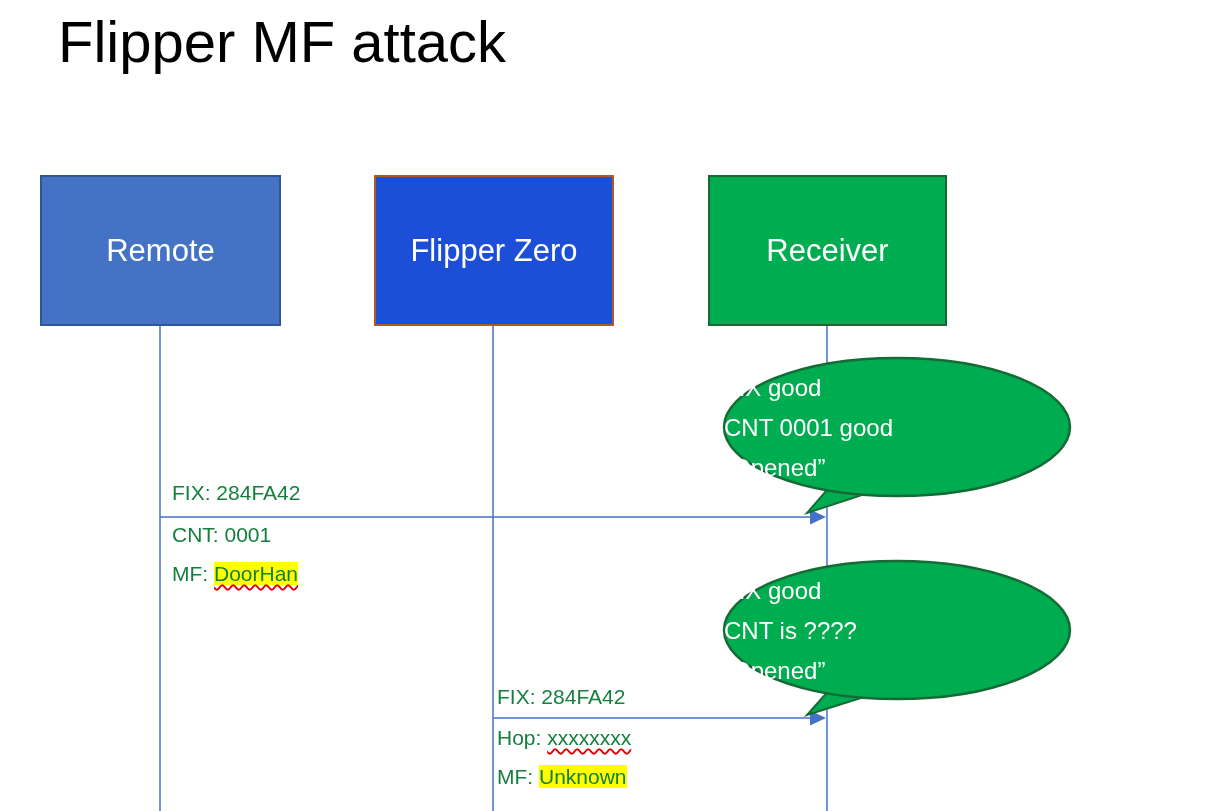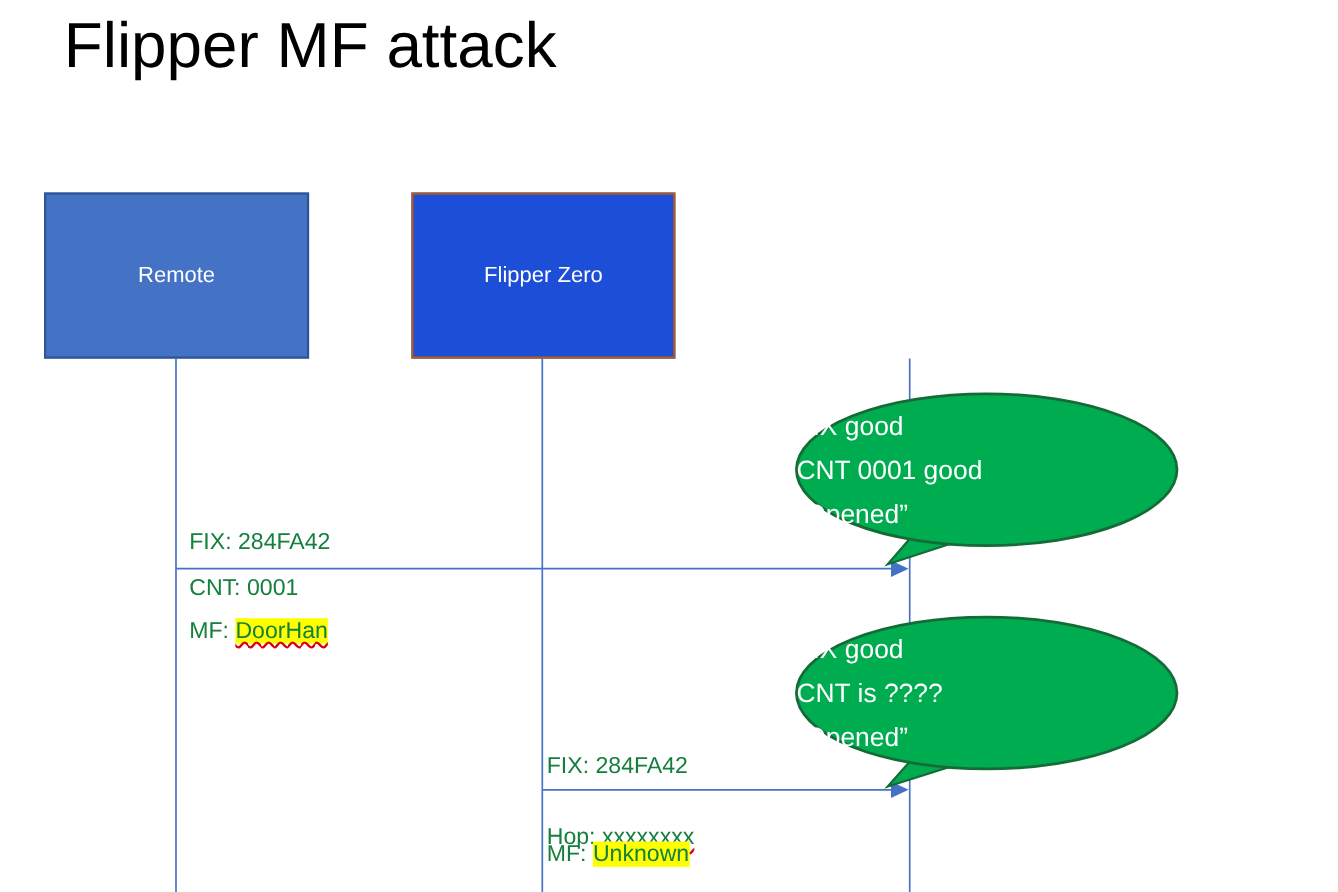--- a/index.html
+++ b/index.html
@@ -8,21 +8,21 @@
     font-family:"Liberation Sans",sans-serif;overflow:hidden;
   }
   .title{
     position:absolute;left:58px;top:8px;margin:0;
     font-size:58px;font-weight:300;color:#000;letter-spacing:0px;
     font-family:"Liberation Sans",sans-serif;
   }
   .actor{
     position:absolute;top:175px;height:151px;
     display:flex;align-items:center;justify-content:center;
-    color:#fff;font-size:20px;box-sizing:border-box;
+    color:#fff;font-size:31px;box-sizing:border-box;
   }
   .actor.remote{left:40px;width:241px;background:#4472C4;border:2px solid #2F5597;}
   .actor.flipper{left:374px;width:240px;background:#1d4ed8;border:2px solid #AE5A21;}
   .actor.receiver{left:708px;width:239px;background:#00AC50;border:2px solid #156B36;}
   .overlay{position:absolute;left:0;top:0;width:1216px;height:811px;}
   .msg-line{
     position:absolute;font-size:21px;color:#15803d;white-space:nowrap;
   }
   .val.hl{background:#FFFF00;}
   .val.sp{text-decoration:underline wavy #E00000;text-decoration-thickness:2px;text-underline-offset:3px;}
@@ -58,35 +58,38 @@
     <polygon points="846,671 902,685 807,715" fill="#00AC50" stroke="#156B36" stroke-width="2"></polygon>
     <ellipse cx="897" cy="630" rx="173" ry="69" fill="#00AC50" stroke="#156B36" stroke-width="2.5"></ellipse>
   </svg>
 
   <div class="actor remote">
     <span>Remote</span>
   </div>
   <div class="actor flipper">
     <span>Flipper Zero</span>
   </div>
+  <div class="actor receiver">
+    <span>Receiver</span>
+  </div>
 
   <div class="msg-line" style="left:172px;top:481px;">
     <span class="pfx">FIX: </span><span class="val">284FA42</span>
   </div>
   <div class="msg-line" style="left:172px;top:523px;">
     <span class="pfx">CNT: </span><span class="val">0001</span>
   </div>
   <div class="msg-line" style="left:172px;top:562px;">
     <span class="pfx">MF: </span><span class="val hl sp">DoorHan</span>
   </div>
 
   <div class="msg-line" style="left:497px;top:685px;">
     <span class="pfx">FIX: </span><span class="val">284FA42</span>
   </div>
-  <div class="msg-line" style="left:497px;top:749px;">
+  <div class="msg-line" style="left:497px;top:726px;">
     <span class="pfx">Hop: </span><span class="val sp">xxxxxxxx</span>
   </div>
   <div class="msg-line" style="left:497px;top:765px;">
     <span class="pfx">MF: </span><span class="val hl">Unknown</span>
   </div>
 
   <div class="callout-text c1">
     <div>FIX good</div>
     <div>CNT 0001 good</div>
     <div>“Opened”</div>

